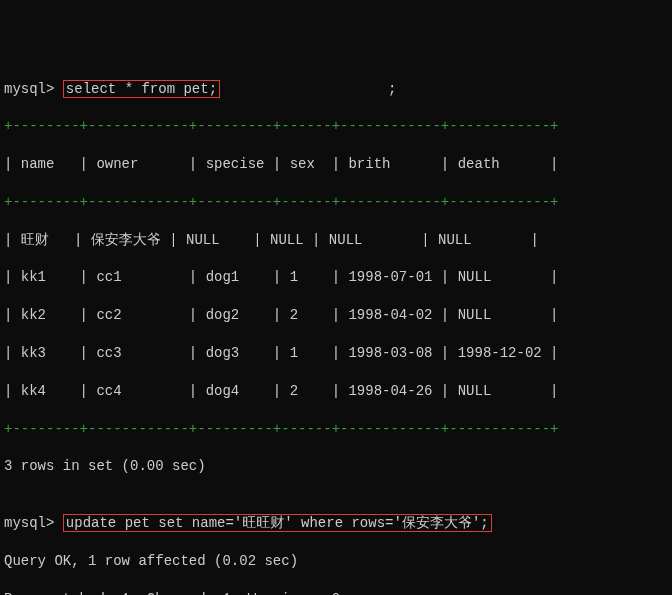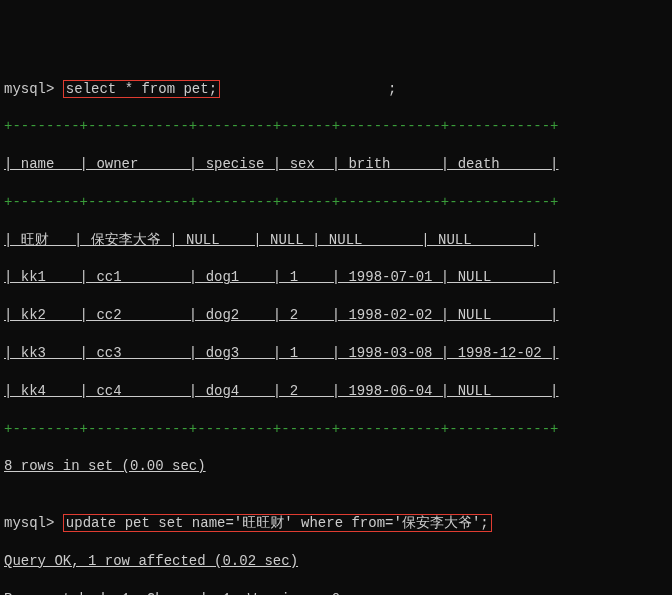--- a/index.html
+++ b/index.html
@@ -13,40 +13,40 @@
     line-height: 1.35;
   }
   .prompt { color: #cccccc; }
   .hl {
     border: 1px solid #e03c31;
     padding: 0 2px;
     color: #cccccc;
   }
   .row { display: block; }
   .sep { color: #3a9d3a; }
-  .txt { color: #cccccc; text-decoration: underline; }
+  .txt { color: #cccccc; }
 </style>
 </head>
 <body>
 
 
 
 <span class="row"><span class="prompt">mysql&gt;</span> <span class="hl">select * from pet;</span>                    <span>;</span></span>
 <span class="row sep">+--------+------------+---------+------+------------+------------+</span>
 <span class="row txt">| name   | owner      | specise | sex  | brith      | death      |</span>
 <span class="row sep">+--------+------------+---------+------+------------+------------+</span>
 <span class="row txt">| 旺财   | 保安李大爷 | NULL    | NULL | NULL       | NULL       |</span>
 <span class="row txt">| kk1    | cc1        | dog1    | 1    | 1998-07-01 | NULL       |</span>
-<span class="row txt">| kk2    | cc2        | dog2    | 2    | 1998-02-02 | NULL       |</span>
+<span class="row txt">| kk2    | cc2        | dog2    | 2    | 1998-04-02 | NULL       |</span>
 <span class="row txt">| kk3    | cc3        | dog3    | 1    | 1998-03-08 | 1998-12-02 |</span>
-<span class="row txt">| kk4    | cc4        | dog4    | 2    | 1998-06-04 | NULL       |</span>
+<span class="row txt">| kk4    | cc4        | dog4    | 2    | 1998-04-26 | NULL       |</span>
 <span class="row sep">+--------+------------+---------+------+------------+------------+</span>
-<span class="row txt">8 rows in set (0.00 sec)</span>
+<span class="row txt">3 rows in set (0.00 sec)</span>
 <span class="row"></span>
-<span class="row"><span class="prompt">mysql&gt;</span> <span class="hl">update pet set name='旺旺财' where from='保安李大爷';</span></span>
+<span class="row"><span class="prompt">mysql&gt;</span> <span class="hl">update pet set name='旺旺财' where rows='保安李大爷';</span></span>
 <span class="row txt">Query OK, 1 row affected (0.02 sec)</span>
 <span class="row txt">Rows matched: 1  Changed: 1  Warnings: 0</span>
 <span class="row"></span>
 
 
 
 
 
 
 

